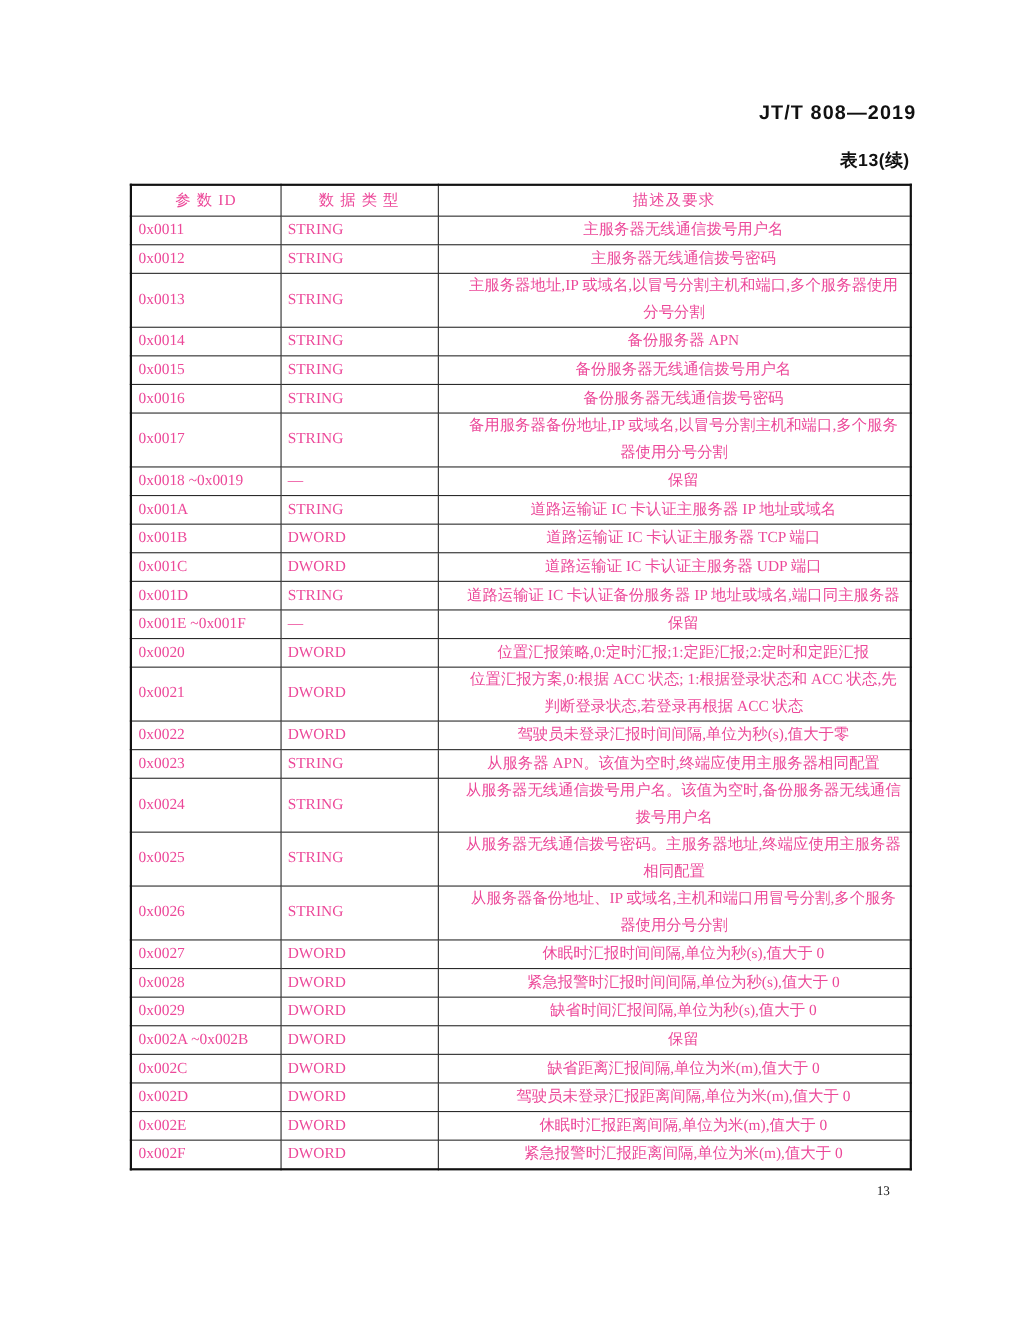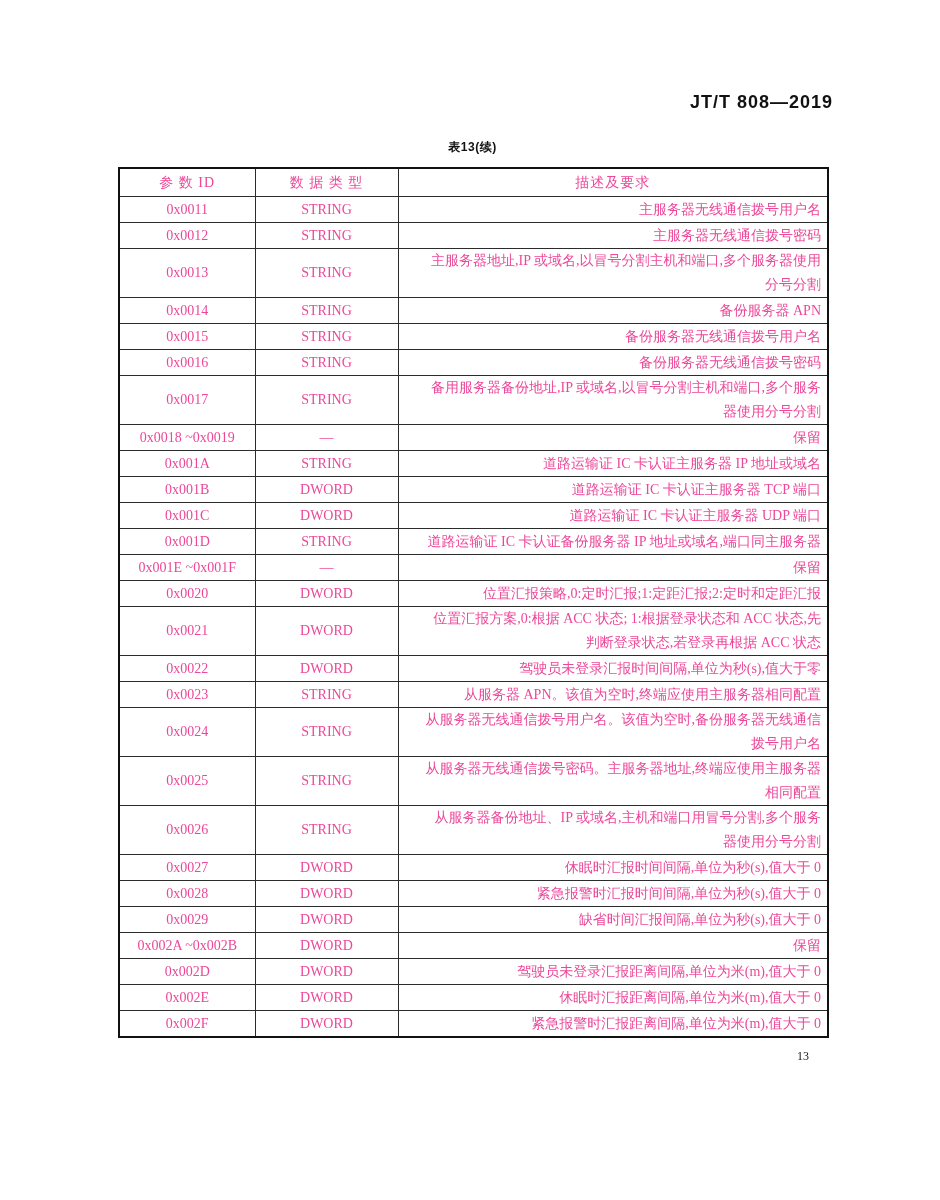--- a/index.html
+++ b/index.html
@@ -25,24 +25,24 @@
     letter-spacing: 1px;
     color: #111;
   }
   .content {
     position: absolute;
     left: 118px;
     top: 136px;
     width: 709px;
   }
   .table-caption {
-    text-align: center;
+    text-align: right;
     font-family: "Liberation Sans", "DejaVu Sans", sans-serif;
     font-weight: bold;
-    font-size: 12px;
+    font-size: 16px;
     color: #111;
     height: 24px;
     line-height: 22px;
     margin-bottom: 7px;
     letter-spacing: 0.5px;
   }
   table.params {
     width: 709px;
     border-collapse: collapse;
     table-layout: fixed;
@@ -62,25 +62,25 @@
   }
   table.params th {
     height: 27px;
     text-align: center;
     letter-spacing: 1px;
   }
   table.params td {
     height: 25px;
   }
   td.c-id, td.c-type {
+    text-align: left;
+    font-family: "Liberation Serif", "DejaVu Serif", serif;
+  }
+  td.c-desc {
     text-align: center;
-    font-family: "Liberation Serif", "DejaVu Serif", serif;
-  }
-  td.c-desc {
-    text-align: right;
     text-indent: 17px;
     font-family: Liberation Serif, serif;
   }
   .page-number {
     text-align: right;
     padding-right: 18px;
     margin-top: 11px;
     font-size: 12px;
     color: #161616;
   }
@@ -224,20 +224,25 @@
     <td class="c-id">0x0029</td>
     <td class="c-type">DWORD</td>
     <td class="c-desc">缺省时间汇报间隔,单位为秒(s),值大于 0</td>
   </tr>
           <tr>
     <td class="c-id">0x002A ~0x002B</td>
     <td class="c-type">DWORD</td>
     <td class="c-desc">保留</td>
   </tr>
           <tr>
+    <td class="c-id">0x002C</td>
+    <td class="c-type">DWORD</td>
+    <td class="c-desc">缺省距离汇报间隔,单位为米(m),值大于 0</td>
+  </tr>
+          <tr>
     <td class="c-id">0x002D</td>
     <td class="c-type">DWORD</td>
     <td class="c-desc">驾驶员未登录汇报距离间隔,单位为米(m),值大于 0</td>
   </tr>
           <tr>
     <td class="c-id">0x002E</td>
     <td class="c-type">DWORD</td>
     <td class="c-desc">休眠时汇报距离间隔,单位为米(m),值大于 0</td>
   </tr>
           <tr>

